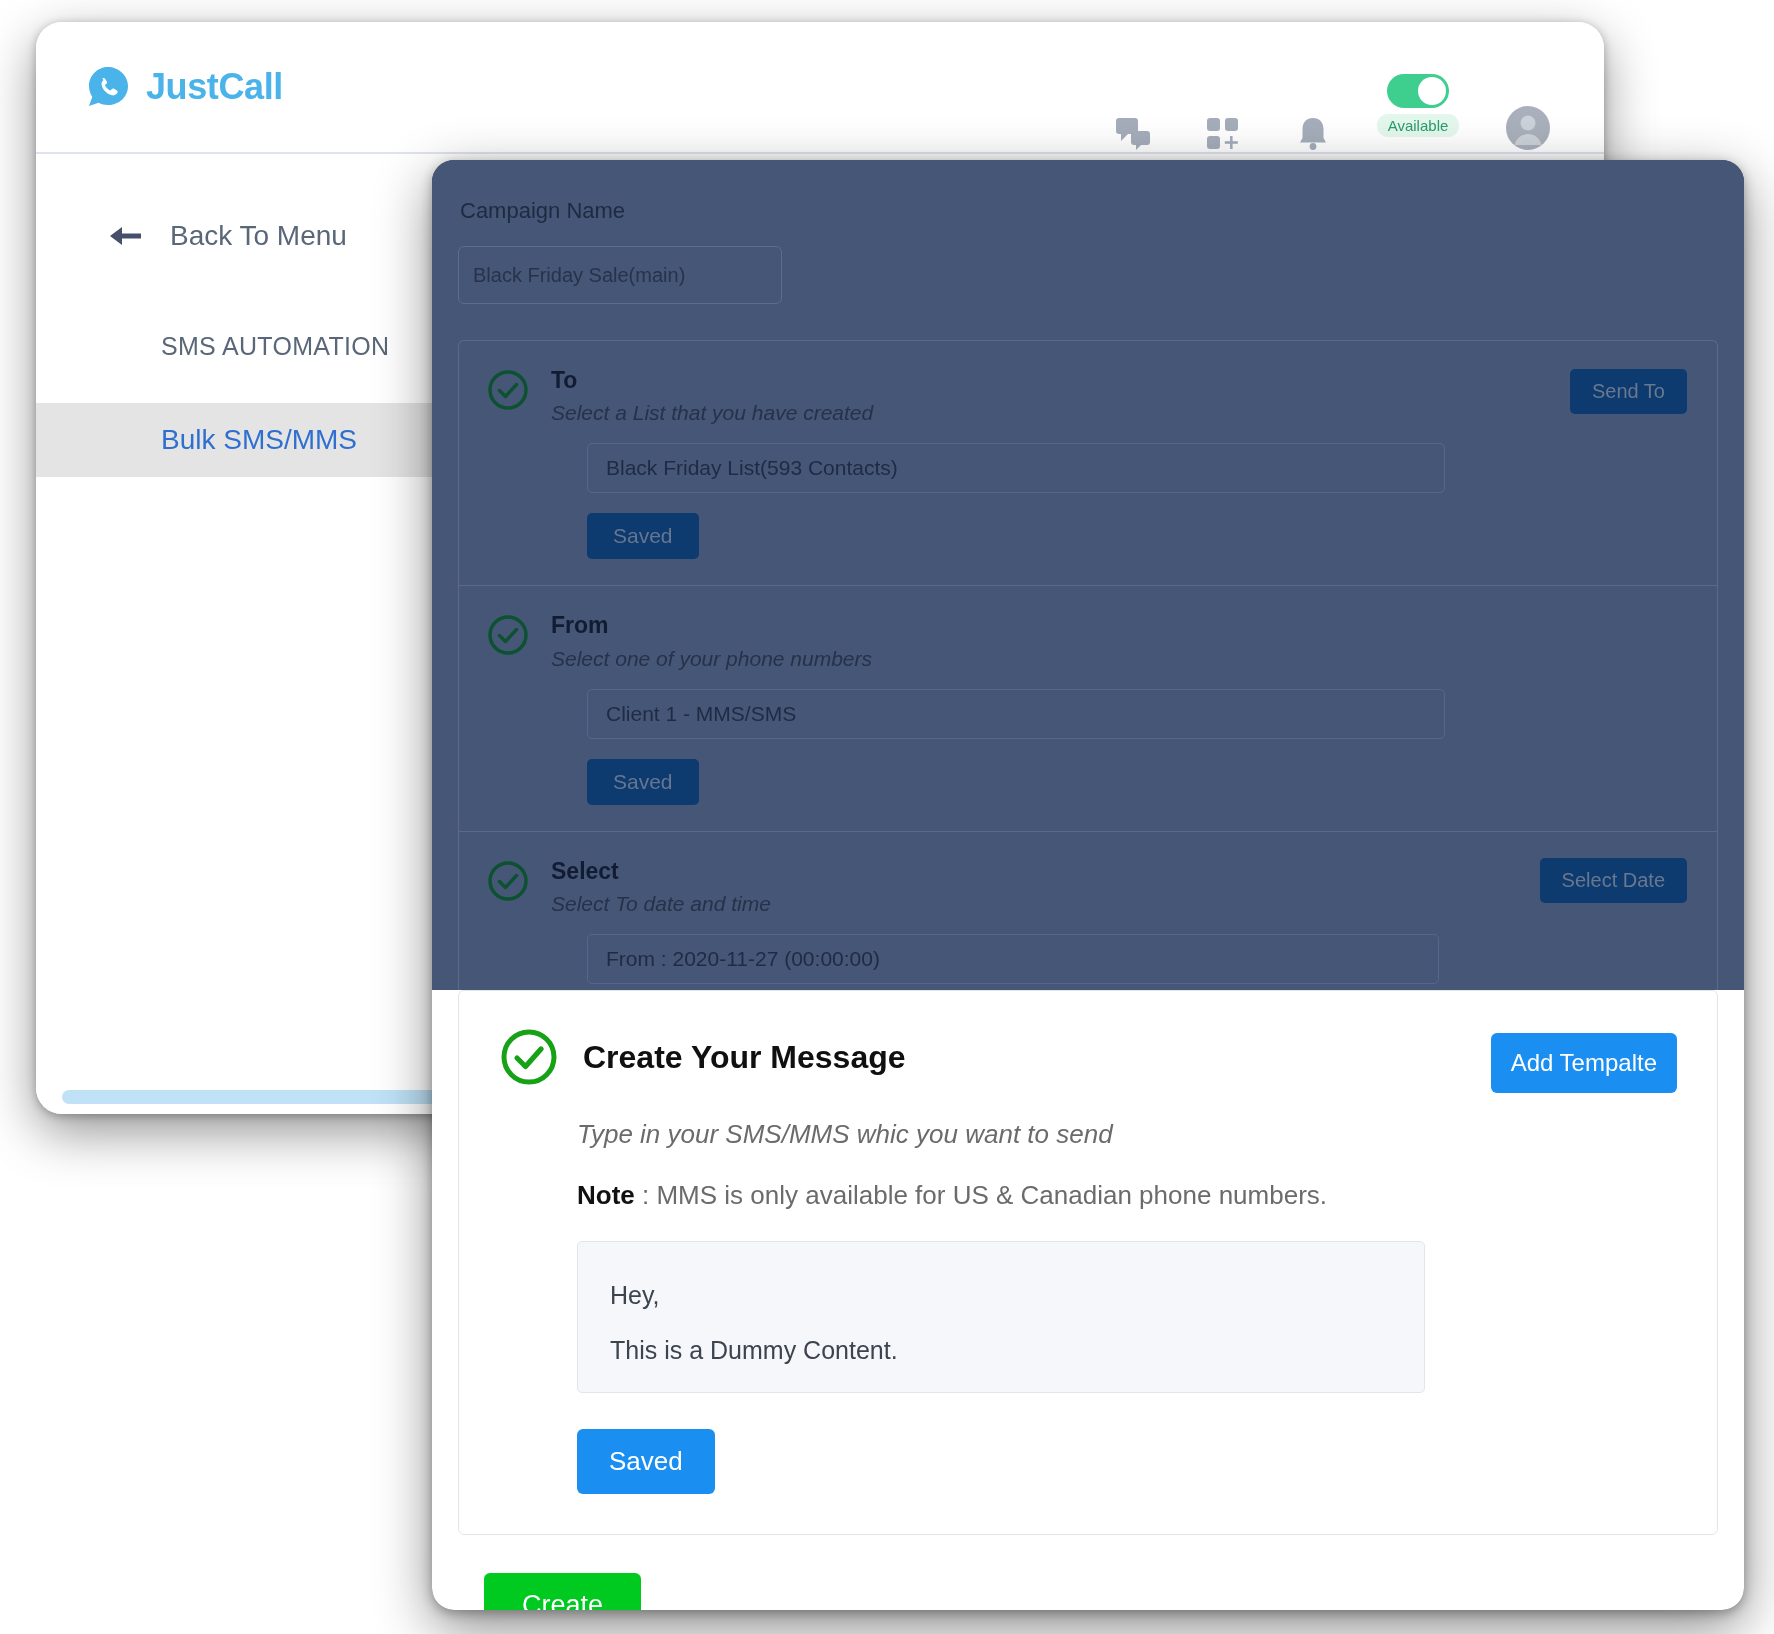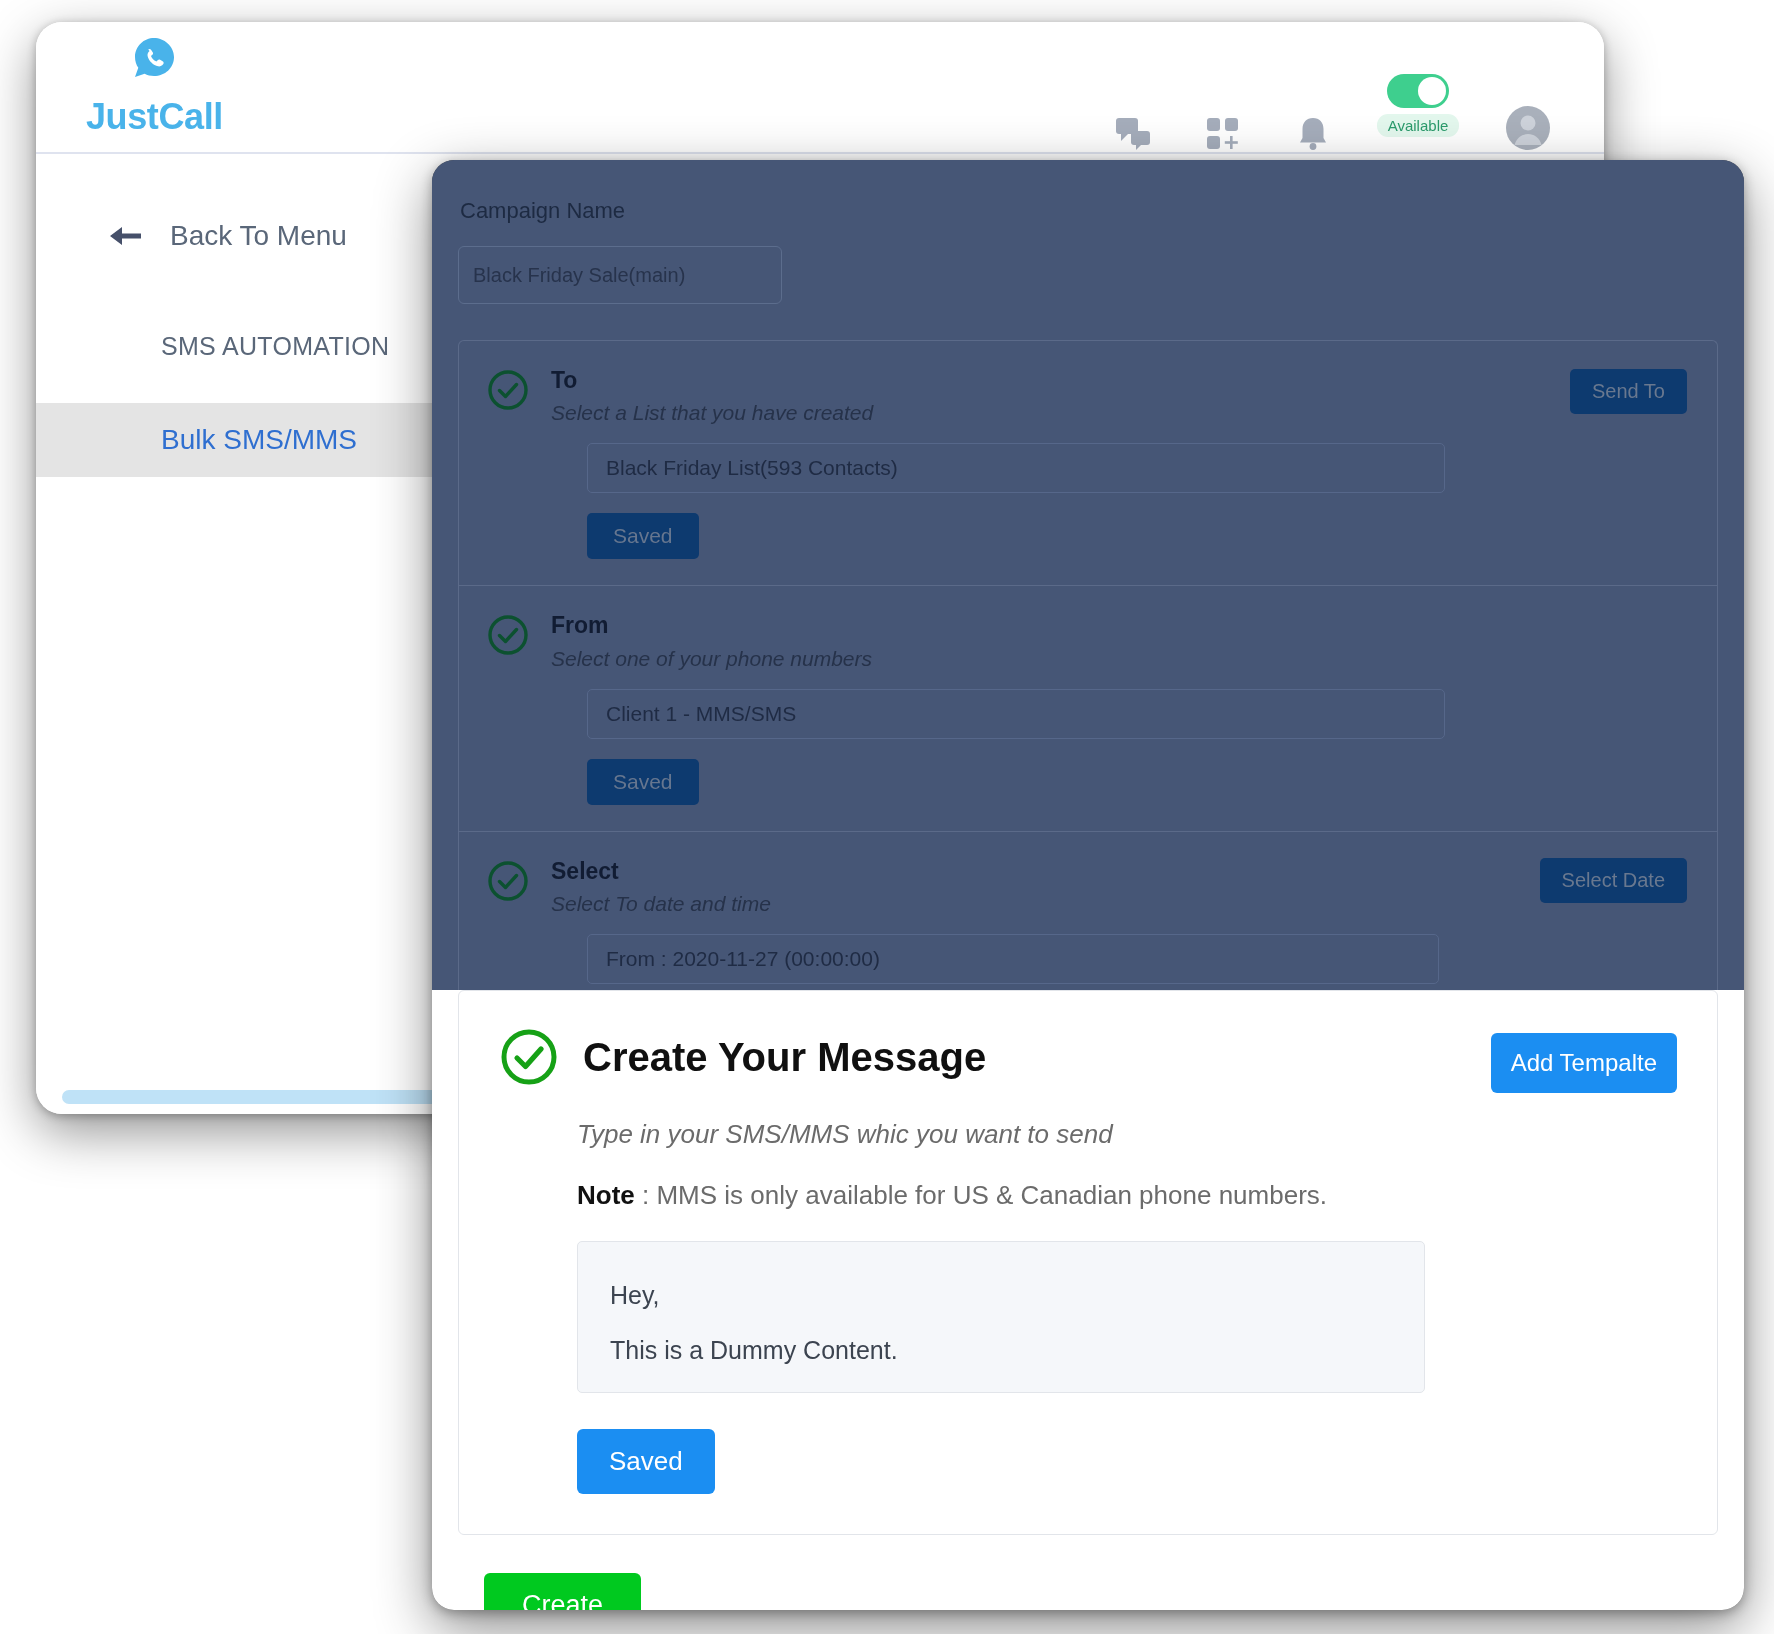--- a/index.html
+++ b/index.html
@@ -39,21 +39,20 @@
     border-bottom: 2px solid #dfe3ef;
     display: flex;
     align-items: center;
   }
 
   .brand {
     display: flex;
     align-items: center;
     margin-left: 50px;
     gap: 16px;
-    flex-direction: column;
   }
   .brand-logo { width: 44px; height: 44px; display:block; }
   .brand-name {
     color: #49b3ea;
     font-size: 36px;
     font-weight: bold;
     letter-spacing: -0.4px;
   }
 
   .header-actions {
@@ -295,21 +294,21 @@
     background: #ffffff;
     margin-top: 0;
   }
   .msg-head {
     display: flex;
     align-items: center;
     gap: 24px;
   }
   .msg-check { width: 60px; height: 60px; flex: none; }
   .msg-title {
-    font-size: 40px;
+    font-size: 32px;
     font-weight: bold;
     color: #101010;
   }
   .add-template-btn {
     position: absolute;
     right: 40px;
     top: 42px;
     background: #1b8ef2;
     color: #ffffff;
     border: none;

